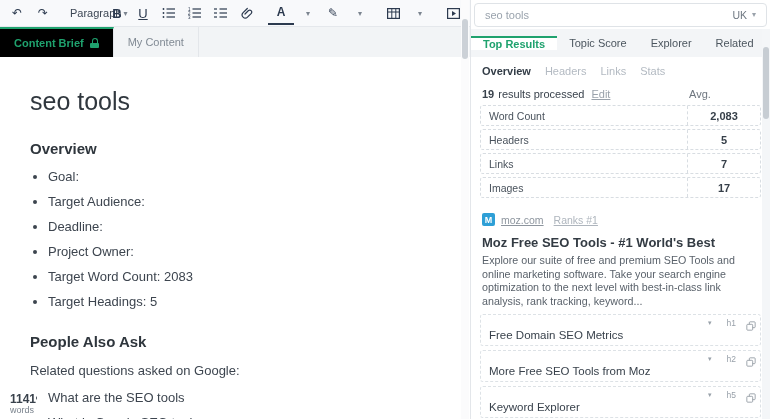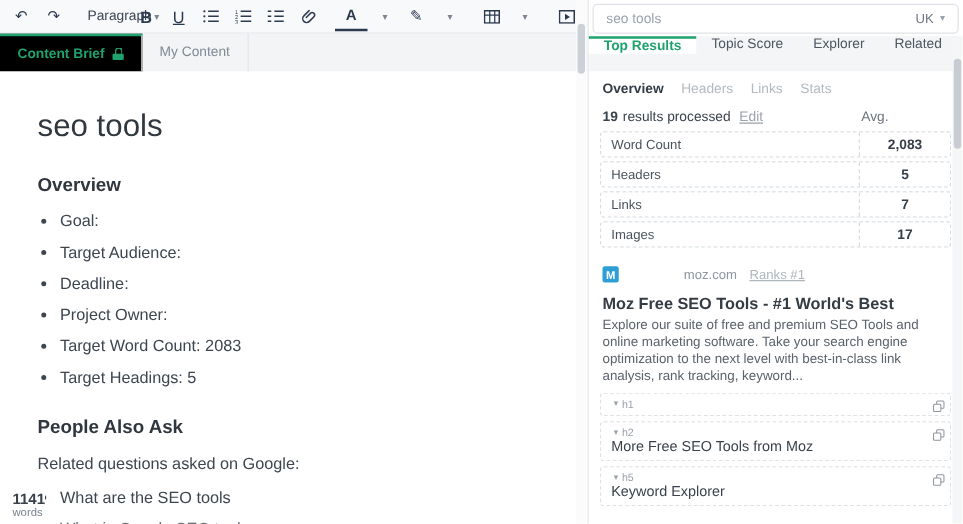--- a/index.html
+++ b/index.html
@@ -53,21 +53,21 @@
   .panel{position:absolute;left:470px;top:0;width:300px;height:419px;background:#fff;
     border-left:1px solid #e3e6ea;box-sizing:border-box;}
   .search-row{height:29px;display:flex;align-items:center;padding:0 3px;}
   .search-box{flex:1;height:22px;border:1px solid #dfe3e7;border-radius:4px;display:flex;
     align-items:center;padding:0 10px;background:#fff;}
   .search-box input{border:none;outline:none;flex:1;font-size:11px;color:#9aa3ad;
     font-family:inherit;background:transparent;padding:0;}
   .region{font-size:10.5px;color:#6e7781;display:flex;align-items:center;gap:3px;cursor:pointer;}
   .region .tb-chev{color:#9aa2ab;}
 
-  .panel-tabs{height:28px;background:#f3f5f7;display:flex;align-items:flex-start;}
+  .panel-tabs{height:28px;background:#f3f5f7;display:flex;align-items:center;}
   .panel-tab{display:flex;align-items:center;padding:0 12px;font-size:11px;color:#4c565f;cursor:pointer;}
   .panel-tab.active{background:#fff;border-top:2px solid #1fa26e;color:#1fa26e;font-weight:bold;}
 
   .subtabs{display:flex;gap:14px;padding:8px 11px 6px 11px;}
   .subtab{font-size:11px;color:#b3bac2;cursor:pointer;}
   .subtab.active{color:#323c46;font-weight:bold;}
 
   .results-row{display:flex;align-items:center;padding:5px 0 5px 11px;font-size:11px;color:#39424c;}
   .results-row .cnt{font-weight:bold;margin-right:4px;}
   .results-row .edit{color:#9aa2ab;text-decoration:underline;margin-left:7px;cursor:pointer;}
@@ -76,28 +76,28 @@
   .metric{display:flex;align-items:stretch;border:1px dashed #d8dde2;border-radius:3px;
     margin:0 9px 3px 9px;height:19px;text-align:center;}
   .metric .m-label{flex:1;display:flex;align-items:center;padding-left:8px;font-size:10.5px;color:#49525c;}
   .metric .m-value{width:72px;border-left:1px dashed #d8dde2;display:flex;align-items:center;
     justify-content:center;font-size:11px;font-weight:bold;color:#363f49;}
 
   .serp{padding:12px 11px 6px 11px;}
   .serp-head{display:flex;align-items:center;gap:6px;}
   .favicon{width:13px;height:13px;background:#2e9fd6;border-radius:2px;color:#fff;
     font-size:9px;font-weight:bold;display:flex;align-items:center;justify-content:center;}
-  .serp-domain{font-size:10.5px;color:#8d959e;cursor:pointer;margin-left:46px;}
+  .serp-domain{font-size:10.5px;color:#8d959e;text-decoration:underline;cursor:pointer;}
   .serp-rank{font-size:10.5px;color:#aeb5bd;margin-left:4px;text-decoration:underline;}
   .serp-title{font-size:13px;font-weight:bold;color:#333b43;margin-top:9px;}
   .serp-desc{font-size:10.7px;color:#5a626b;line-height:13.5px;margin-top:4px;}
 
   .hbox{position:relative;margin:0 9px 4px 9px;border:1px dashed #dde2e6;border-radius:3px;
     padding:3px 24px 4px 8px;background:#fff;}
-  .hbox .tagrow{font-size:8.5px;color:#99a1aa;display:flex;align-items:center;gap:3px;}
+  .hbox .tagrow{font-size:8.5px;color:#99a1aa;display:flex;align-items:center;gap:15px;justify-content:flex-end;}
   .hbox .tagrow .tb-chev{font-size:7px;color:#99a1aa;}
   .hbox .htext{font-size:11.5px;color:#39424c;margin-top:1px;}
   .copy-btn{position:absolute;top:2px;right:4px;color:#8d959e;cursor:pointer;}
 
   .panel-scrollbar{position:absolute;right:0;top:29px;width:8px;height:390px;background:#f4f6f8;}
   .panel-scrollbar .thumb{position:absolute;top:18px;left:1px;width:6px;height:72px;
     background:#c7cdd3;border-radius:3px;}
 </style>
 </head>
 <body>
@@ -314,20 +314,21 @@
       </div>
       <div class="serp-title">Moz Free SEO Tools - #1 World's Best</div>
       <div class="serp-desc">Explore our suite of free and premium SEO Tools and online marketing software. Take your search engine optimization to the next level with best-in-class link analysis, rank tracking, keyword...</div>
     </div>
 
     <div class="hbox">
       <div class="tagrow">
           <span class="tb-chev">▾</span>
           <span>h1</span>
         </div>
+      <div class="htext">Free Domain SEO Metrics</div>
       <span class="copy-btn"><svg width="10" height="10" viewBox="0 0 12 12">
             <rect x="4" y="1" width="7" height="7" rx="1" fill="none" stroke="currentColor"></rect>
             <rect x="1" y="4" width="7" height="7" rx="1" fill="#fff" stroke="currentColor"></rect>
           </svg></span>
     </div>
     <div class="hbox">
       <div class="tagrow">
           <span class="tb-chev">▾</span>
           <span>h2</span>
         </div>

